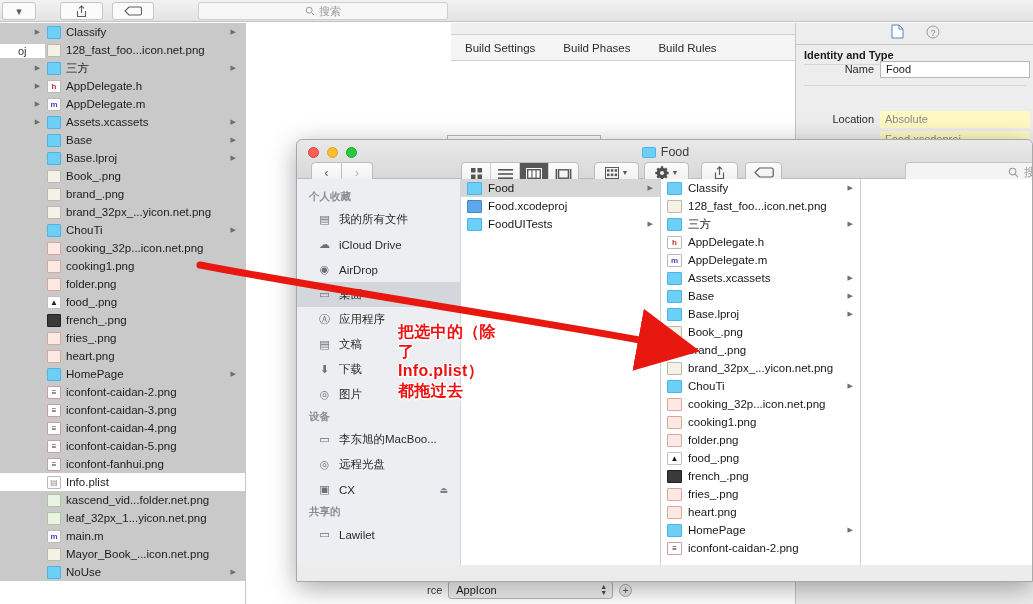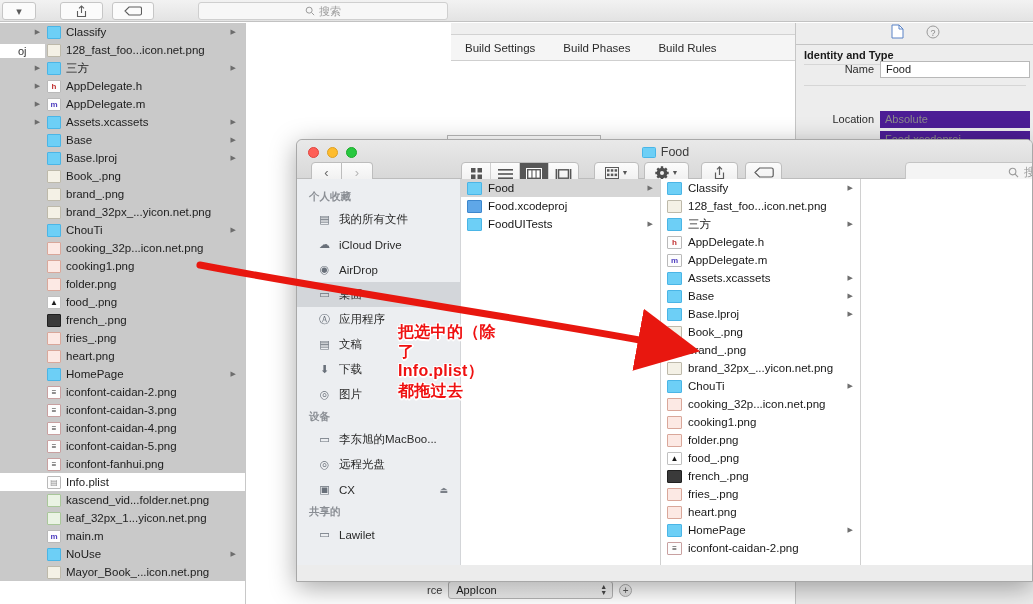--- a/index.html
+++ b/index.html
@@ -69,21 +69,21 @@
     background:#ededed; border-bottom:1px solid #c4c4c4;
     display:flex; align-items:center; justify-content:center; gap:22px; }
   .insp-title{ position:absolute; left:8px; top:26px; font-size:11px;
     font-weight:bold; color:#1a1a1a; }
   .insp-row{ position:absolute; left:0; width:238px; height:20px;
     display:flex; align-items:center; font-size:11px; color:#2b2b2b; }
   .insp-row .k{ width:84px; text-align:right; padding-right:6px; color:#2b2b2b; }
   .insp-field{ height:17px; background:#fff; border:1px solid #b8b8b8;
     font-size:11px; color:#1a1a1a; display:flex; align-items:center;
     padding-left:5px; }
-  .insp-field.flat{ background:#4c1d95; border:none; color:#8b8b8b; }
+  .insp-field.flat{ background:#fef9c3; border:none; color:#8b8b8b; }
   .insp-sep{ position:absolute; left:8px; width:222px; height:1px; background:#d6d6d6; }
 
   
   .finder{ position:absolute; left:296px; top:139px; width:737px; height:443px;
     background:#ececec; border:1px solid #a8a8a8;
     border-top-left-radius:6px; border-top-right-radius:6px;
     box-shadow:0 6px 26px rgba(0,0,0,.34); overflow:hidden; }
   .f-title{ position:absolute; left:0; top:0; width:737px; height:39px;
     background:linear-gradient(#e9e9e9,#d8d8d8); border-bottom:1px solid #bcbcbc;
     border-top-left-radius:6px; border-top-right-radius:6px; }
@@ -296,27 +296,27 @@
       </div>
       <div class="nav-row sel">
         <span class="ico ic-imgg"></span>
         <span class="lbl">leaf_32px_1...yicon.net.png</span>
       </div>
       <div class="nav-row sel">
         <span class="ico ic-m">m</span>
         <span class="lbl">main.m</span>
       </div>
       <div class="nav-row sel">
-        <span class="ico ic-folder"></span>
-        <span class="lbl">NoUse</span>
-        <span class="tri-r">▶</span>
-      </div>
-      <div class="nav-row sel">
         <span class="ico ic-img"></span>
         <span class="lbl">Mayor_Book_...icon.net.png</span>
+      </div>
+      <div class="nav-row sel">
+        <span class="ico ic-folder"></span>
+        <span class="lbl">NoUse</span>
+        <span class="tri-r">▶</span>
       </div>
     </div>
   <div class="nav-stub">oj</div>
 
   <div class="xc-editor">
     <div class="xc-edhead"></div>
     <div class="xc-tabs">
         <div class="xc-tab">Build Settings</div>
         <div class="xc-tab">Build Phases</div>
         <div class="xc-tab">Build Rules</div>

